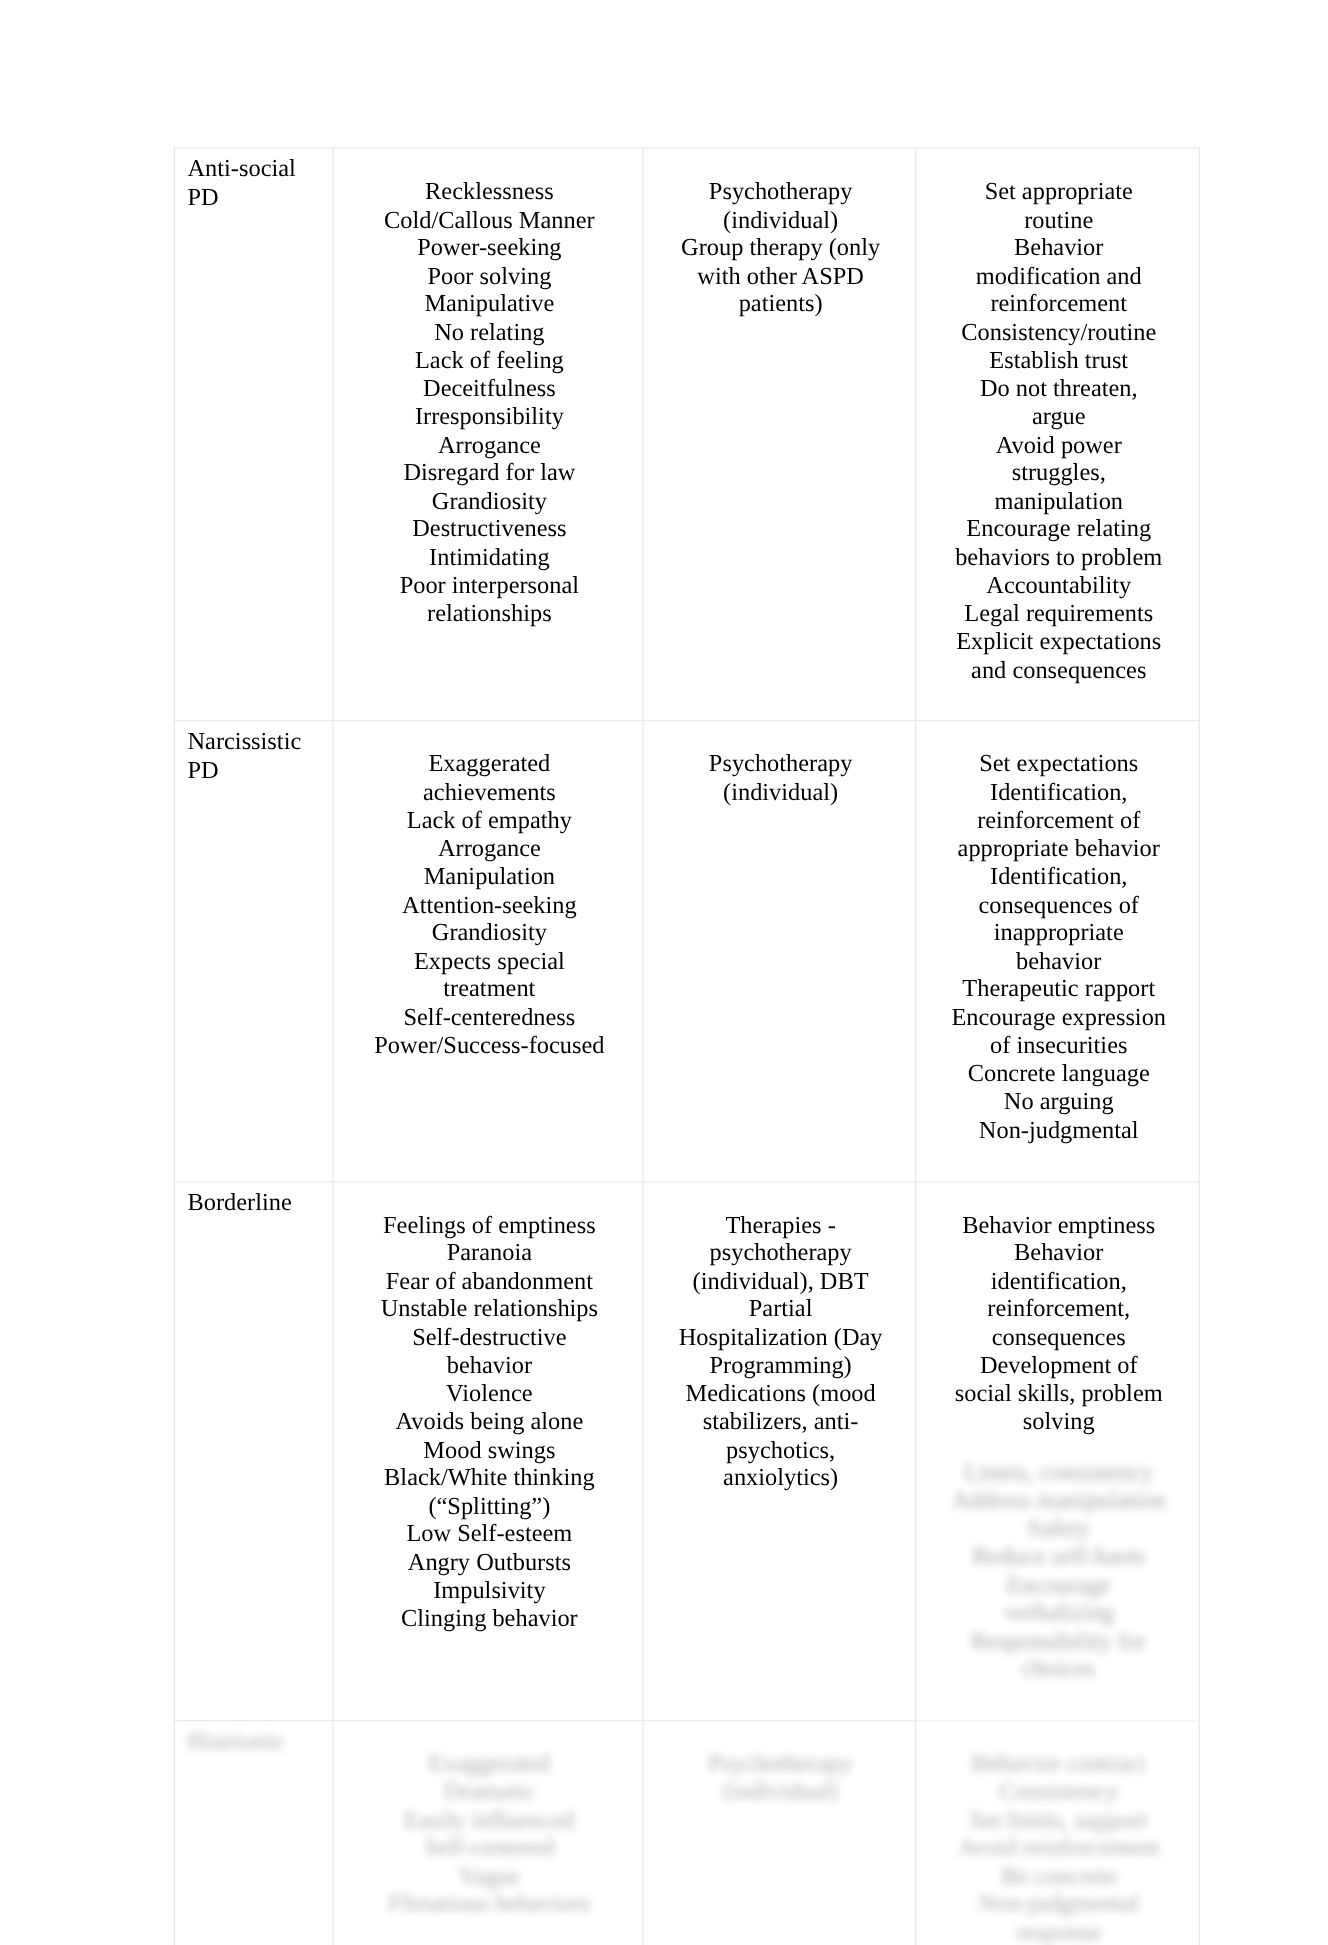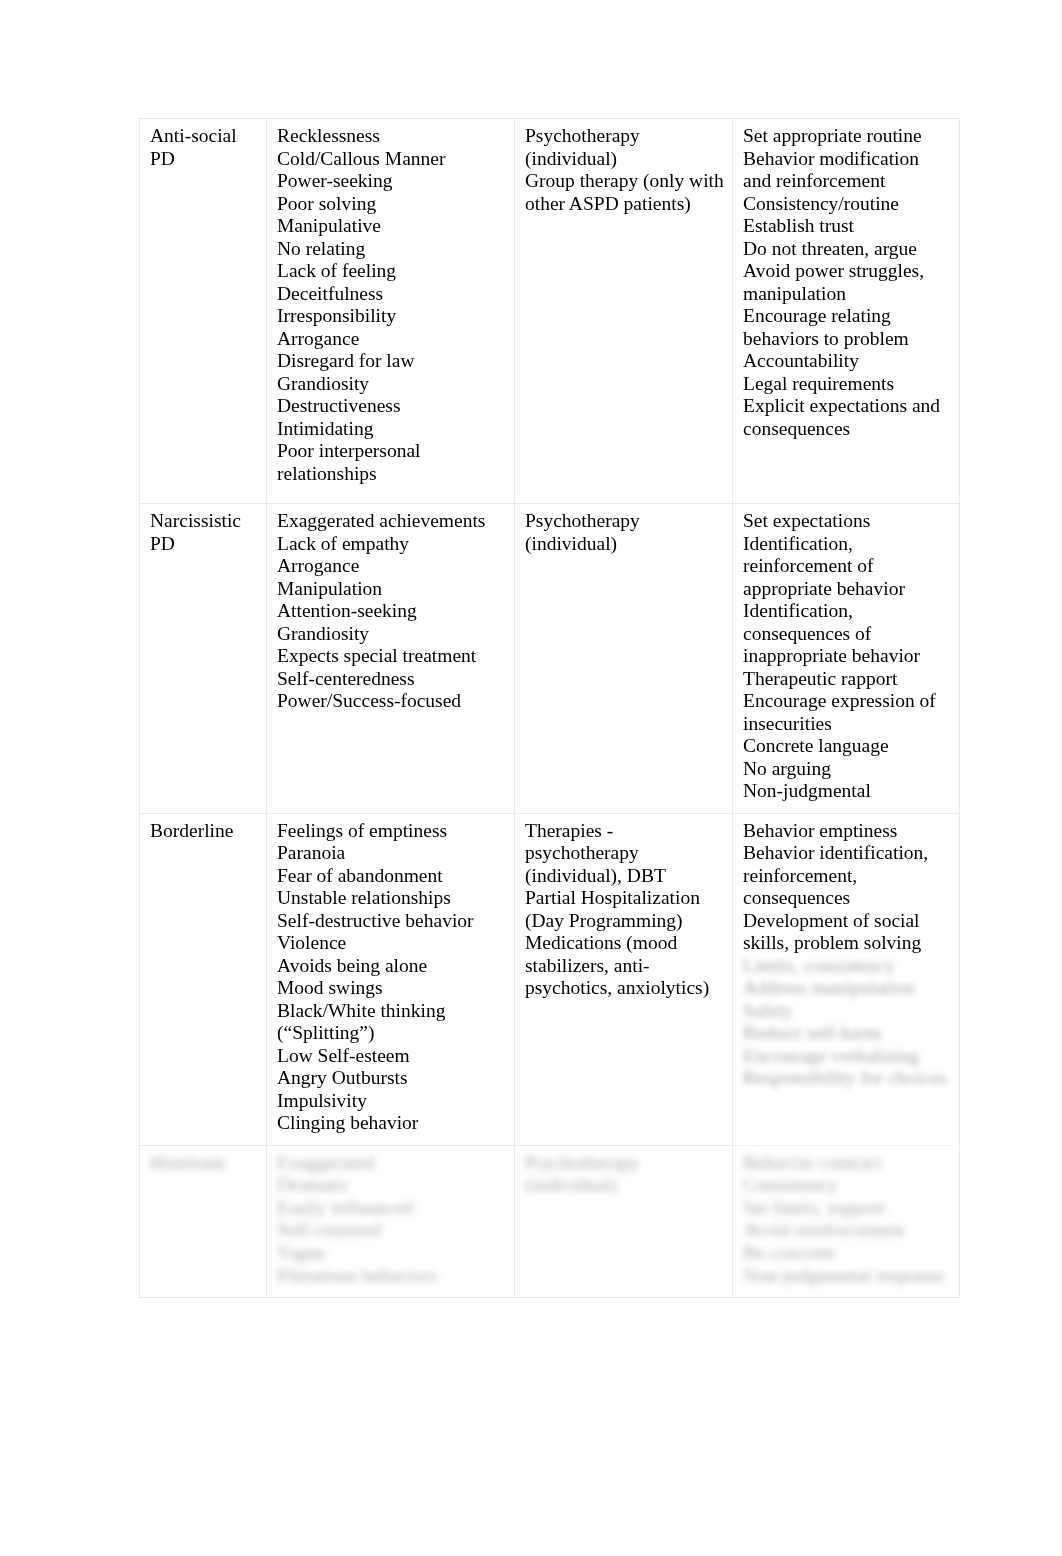--- a/index.html
+++ b/index.html
@@ -43,23 +43,24 @@
     line-height: 1.155;
   }
 
   
   col.c1 { width: 127px; }
   col.c2 { width: 248px; }
   col.c3 { width: 218px; }
   col.c4 { width: 227px; }
 
   .cell-list {
-    margin: 0;
+    margin: 18px;
     padding: 0;
     list-style: none;
+    text-align: center;
   }
   .cell-list li {
     margin: 0;
     padding: 0;
     white-space: pre-line;
   }
 
   
   tr.row-aspd td     { height: 368px; }
   tr.row-npd td      { height: 288px; }

